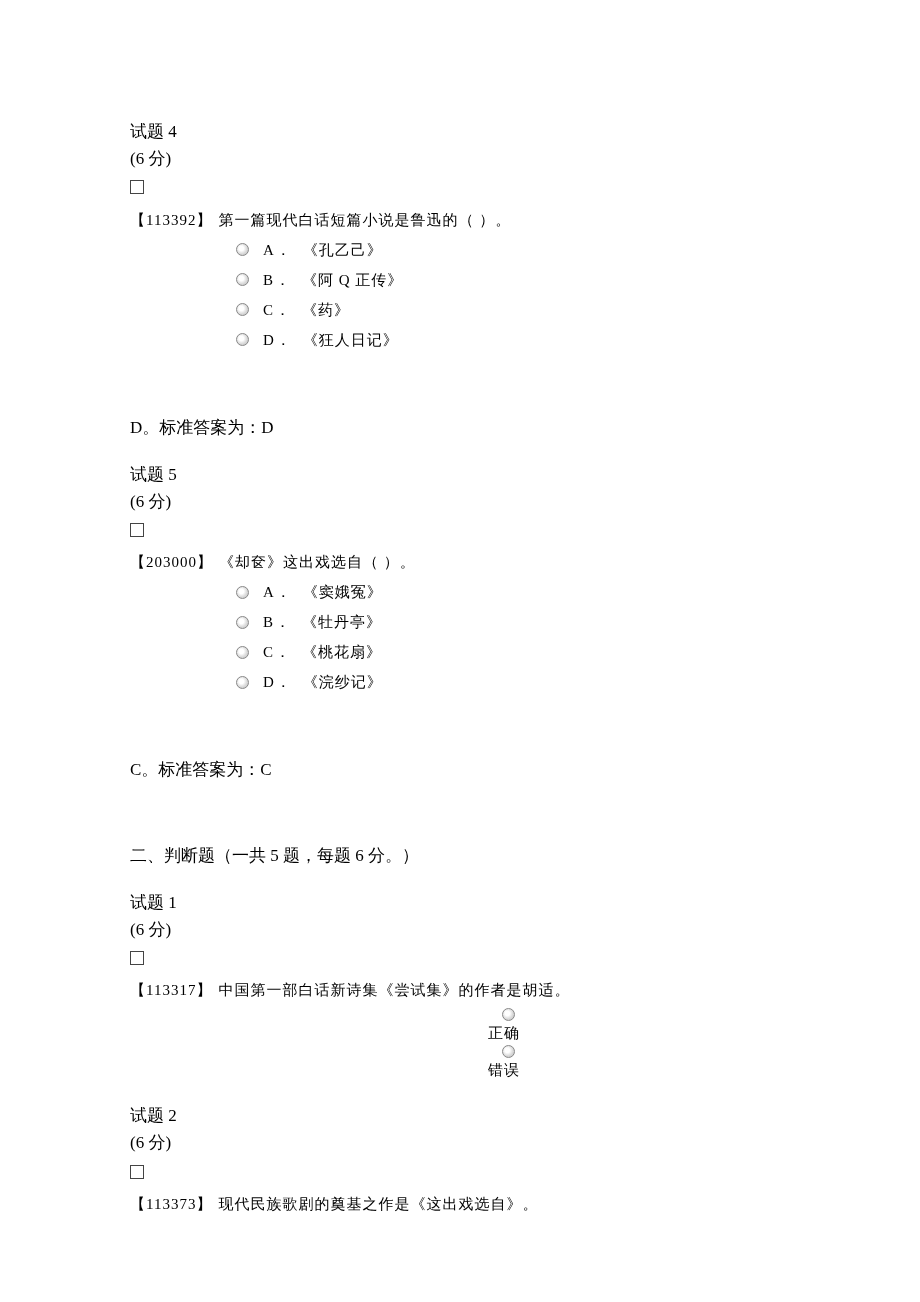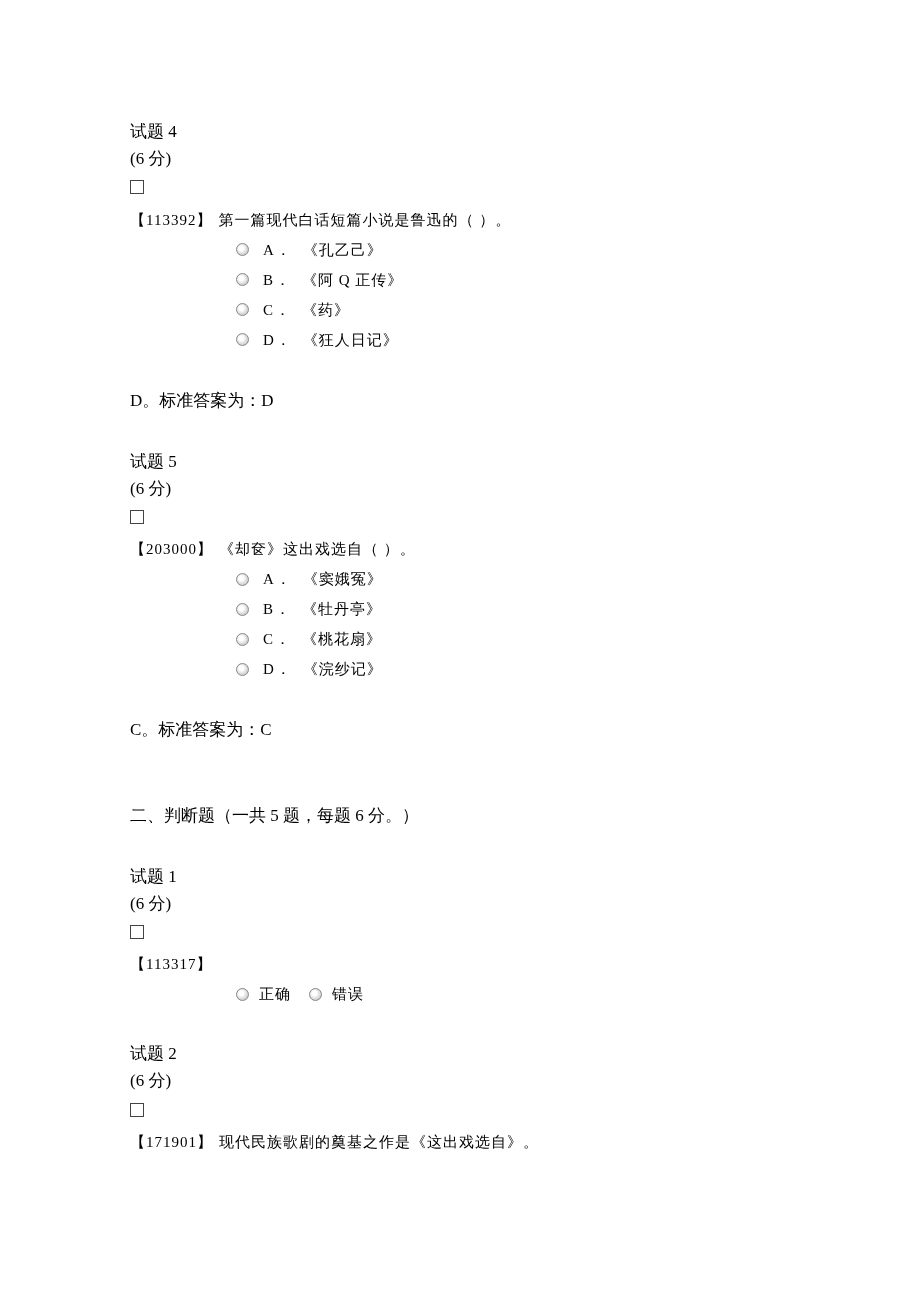--- a/index.html
+++ b/index.html
@@ -57,26 +57,27 @@
     letter-spacing: 2px;
     margin-right: 10px;
   }
   .opt-text { letter-spacing: 1px; }
   .tf-row {
     display: flex;
     align-items: center;
     margin-top: 6px;
     margin-left: 106px;
     font-size: 15px;
+    flex-direction: column;
   }
   .tf-row .radio-dot { margin-right: 10px; }
   .tf-label { margin-right: 18px; letter-spacing: 1px; }
-  .ans-line { margin-top: 35px; }
+  .ans-line { margin-top: 62px; }
   .section-title { margin-top: 58px; }
-  .next-q { margin-top: 34px; }
+  .next-q { margin-top: 20px; }
 </style>
 </head>
 <body>
 
 <div class="page">
 
   <div class="q-label">试题 4</div>
   <div class="q-score">(6 分)</div>
   <div><span class="q-check"></span></div>
   <div class="q-row">
@@ -136,30 +137,31 @@
 
   <div class="ans-line">C。标准答案为：C</div>
 
   <div class="section-title">二、判断题（一共 5 题，每题 6 分。）</div>
 
   <div class="q-label next-q">试题 1</div>
   <div class="q-score">(6 分)</div>
   <div><span class="q-check"></span></div>
   <div class="q-row">
     <span class="q-id">【113317】</span>
+    <span class="q-text">中国第一部白话新诗集《尝试集》的作者是胡适。</span>
   </div>
   <div class="tf-row">
     <span class="radio-dot"></span>
     <span class="tf-label">正确</span>
     <span class="radio-dot"></span>
     <span class="tf-label">错误</span>
   </div>
 
 
   <div class="q-label next-q">试题 2</div>
   <div class="q-score">(6 分)</div>
   <div><span class="q-check"></span></div>
   <div class="q-row">
-    <span class="q-id">【171901】</span>
+    <span class="q-id">【113373】</span>
     <span class="q-text">现代民族歌剧的奠基之作是《这出戏选自》。</span>
   </div>
 
 </div>
 
 </body></html>

